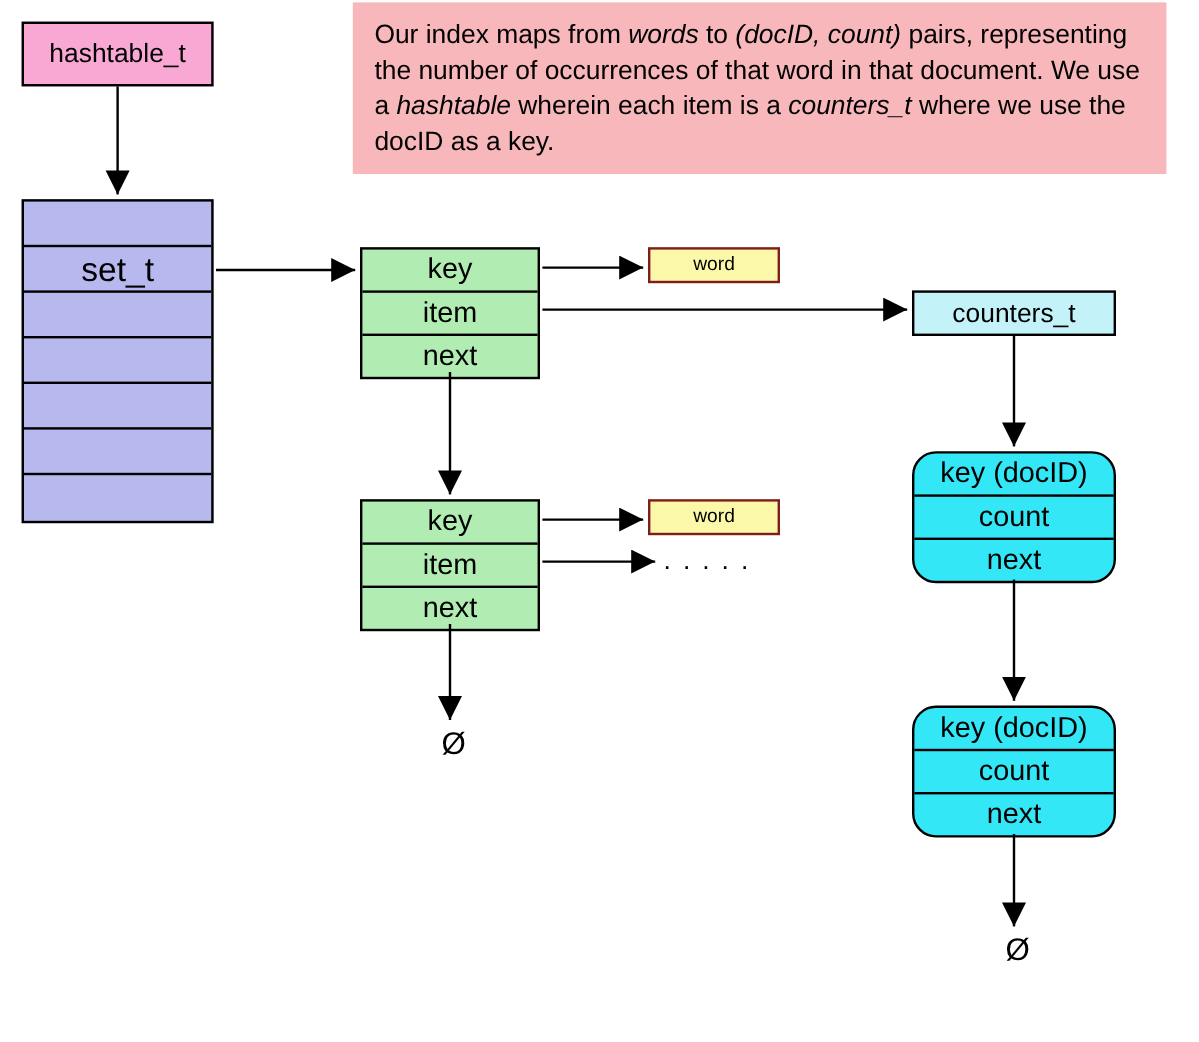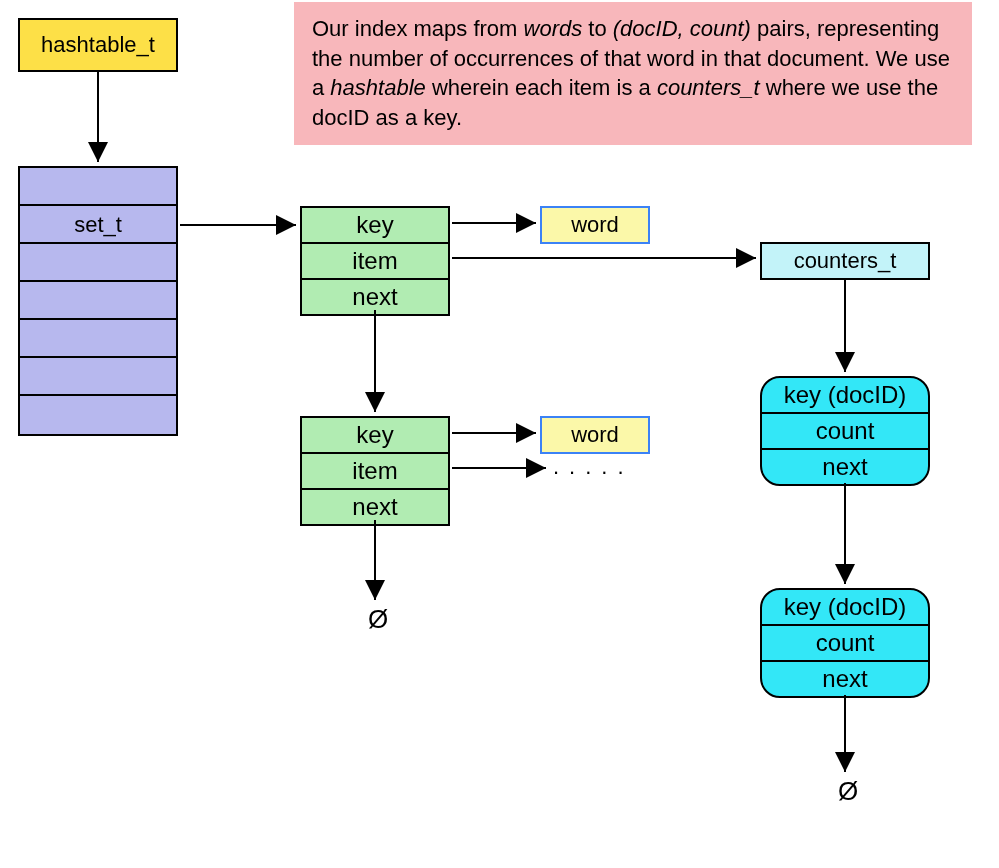--- a/index.html
+++ b/index.html
@@ -13,21 +13,21 @@
     position: relative;
   }
   .box {
     position: absolute;
     border: 2px solid #000;
     text-align: center;
     font-size: 22px;
     line-height: 1.2;
   }
   .hashtable {
-    background: #fde047;
+    background: #f9a8d4;
     left: 18px; top: 18px;
     width: 160px;
     padding: 12px 8px;
   }
   .desc {
     position: absolute;
     background: #f8b7bb;
     left: 294px; top: 2px;
     width: 678px;
     padding: 12px 18px;
@@ -40,44 +40,44 @@
     position: absolute;
     left: 18px; top: 166px;
     width: 160px;
     border: 2px solid #000;
     background: #b7b8ee;
   }
   .array .slot {
     height: 38px;
     border-bottom: 2px solid #000;
     text-align: center;
-    font-size: 22px;
+    font-size: 28px;
     line-height: 38px;
   }
   .array .slot:last-child { border-bottom: none; }
   .node {
     position: absolute;
     border: 2px solid #000;
     width: 150px;
     font-size: 24px;
   }
   .node .row {
     border-bottom: 2px solid #000;
     text-align: center;
     padding: 3px 0;
   }
   .node .row:last-child { border-bottom: none; }
   .green { background: #b1ecb2; }
   .cyan  { background: #33e7f7; width: 170px; border-radius: 20px; }
   .word {
     position: absolute;
-    border: 2px solid #3b82f6;
+    border: 2px solid #7f1d1d;
     background: #fbf8a9;
     text-align: center;
-    font-size: 22px;
+    font-size: 16px;
     padding: 4px 20px;
     width: 110px;
   }
   .counters {
     position: absolute;
     border: 2px solid #000;
     background: #c3f3f9;
     text-align: center;
     font-size: 22px;
     padding: 4px 12px;

